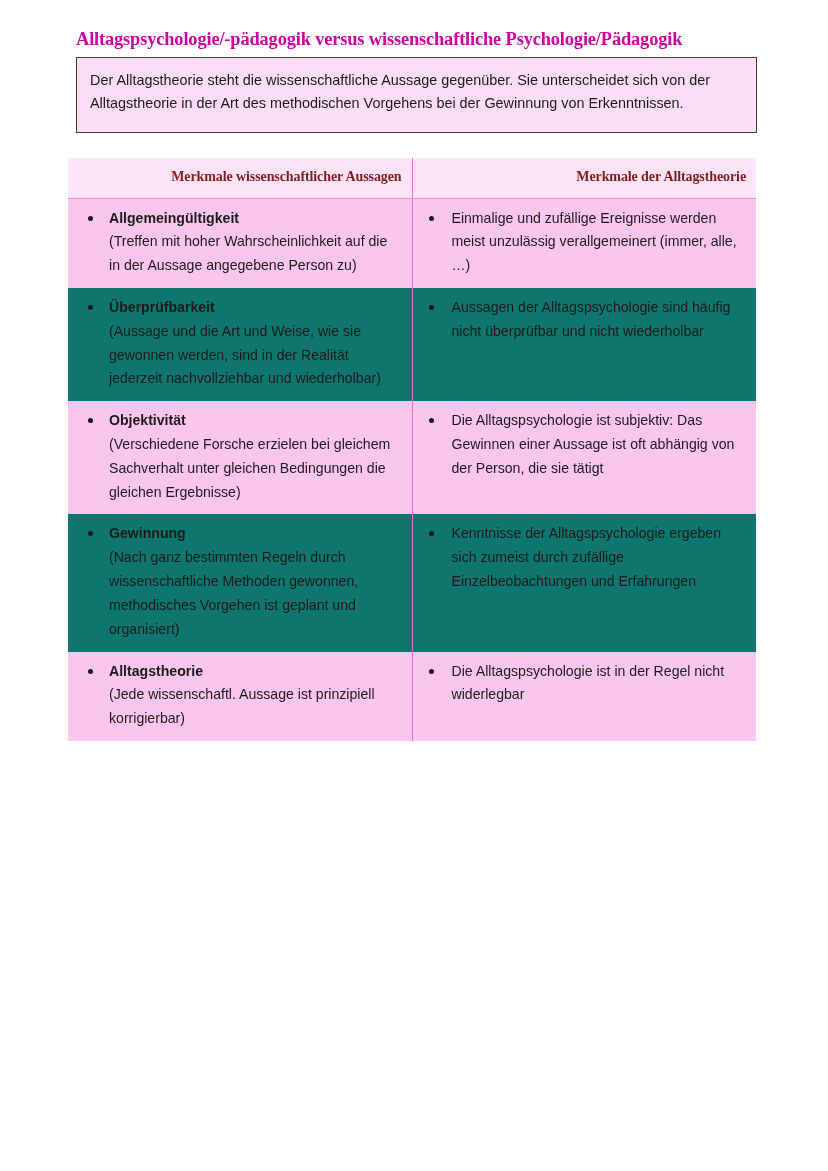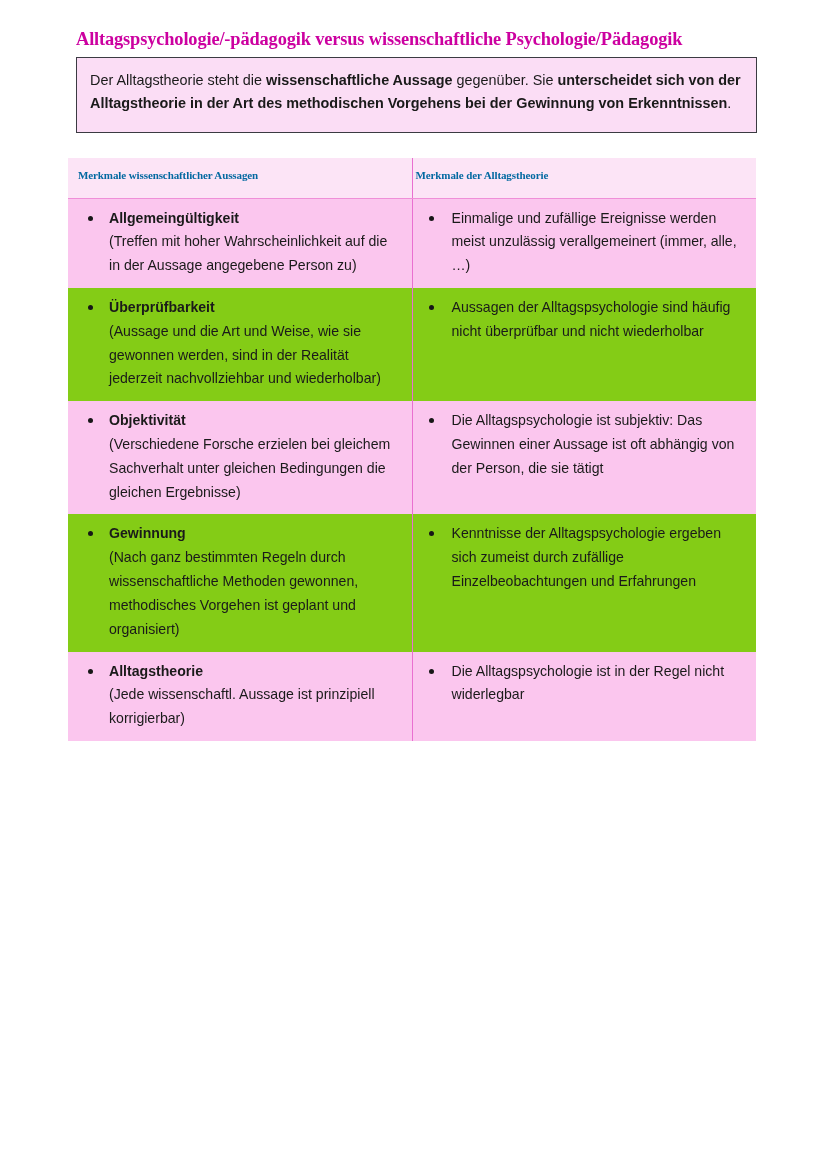--- a/index.html
+++ b/index.html
@@ -50,21 +50,21 @@
     border: 1.6px solid #3b3b42;
     padding: 11px 14px 12px 13px;
   }
   .intro-text {
     font-family: "Liberation Sans", sans-serif;
     font-size: 14.4px;
     line-height: 1.62;
     color: #1a1a1a;
     margin: 0;
   }
-  .intro-text b { font-weight: bold; margin-top: 37px; }
+  .intro-text b { font-weight: normal; margin-top: 37px; }
 
   
   .cmp-table {
     position: absolute;
     left: 68px;
     top: 158px;
     width: 688px;
     border-collapse: collapse;
     table-layout: fixed;
   }
@@ -76,46 +76,46 @@
     vertical-align: top;
     padding: 0;
     border: 0;
   }
 
   .cmp-table thead th {
     background: #fce4f6;
     height: 40px;
     padding: 11px 10px 8px 10px;
     box-sizing: border-box;
-    text-align: left;
+    text-align: right;
     font-family: "Liberation Serif", "DejaVu Serif", serif;
     font-weight: bold;
-    font-size: 11px;
-    color: #0369a1;
+    font-size: 14px;
+    color: #7f1d1d;
     letter-spacing: -0.1px;
     white-space: nowrap;
     border-bottom: 1.2px solid #ef8fd8;
   }
   .cmp-table thead th.col-right {
     border-left: 1.4px solid #e96fd0;
     padding-left: 3px;
   }
 
   .cmp-table tbody td {
     padding: 8px 12px 10px 10px;
     box-sizing: border-box;
   }
   .cmp-table tbody td.col-right {
     border-left: 1.4px solid #e96fd0;
     padding-left: 4px;
   }
 
   
   tr.shade-dark  td { background: #fbc6ee; margin-left: 32px; }
-  tr.shade-light td { background: #84cc16; margin-left: 20px; }
+  tr.shade-light td { background: #0f766e; margin-left: 20px; }
 
   
   .bullet {
     position: relative;
     padding-left: 31px;
     font-family: "Liberation Sans", sans-serif;
     font-size: 14.1px;
     line-height: 1.69;
     color: #1a1a1a;
   }

